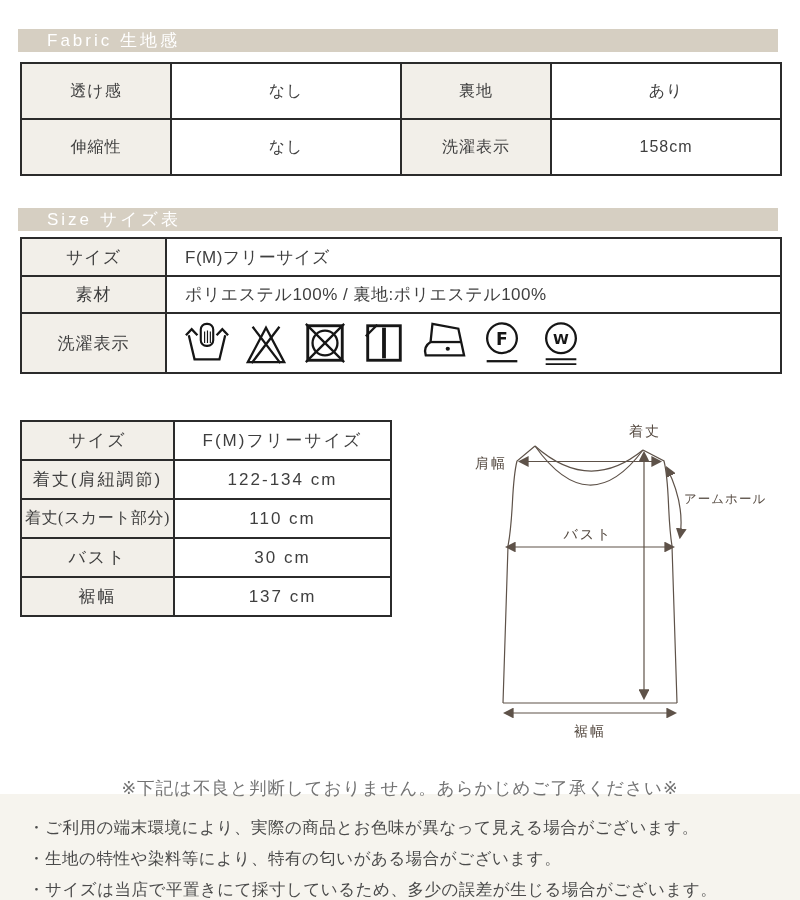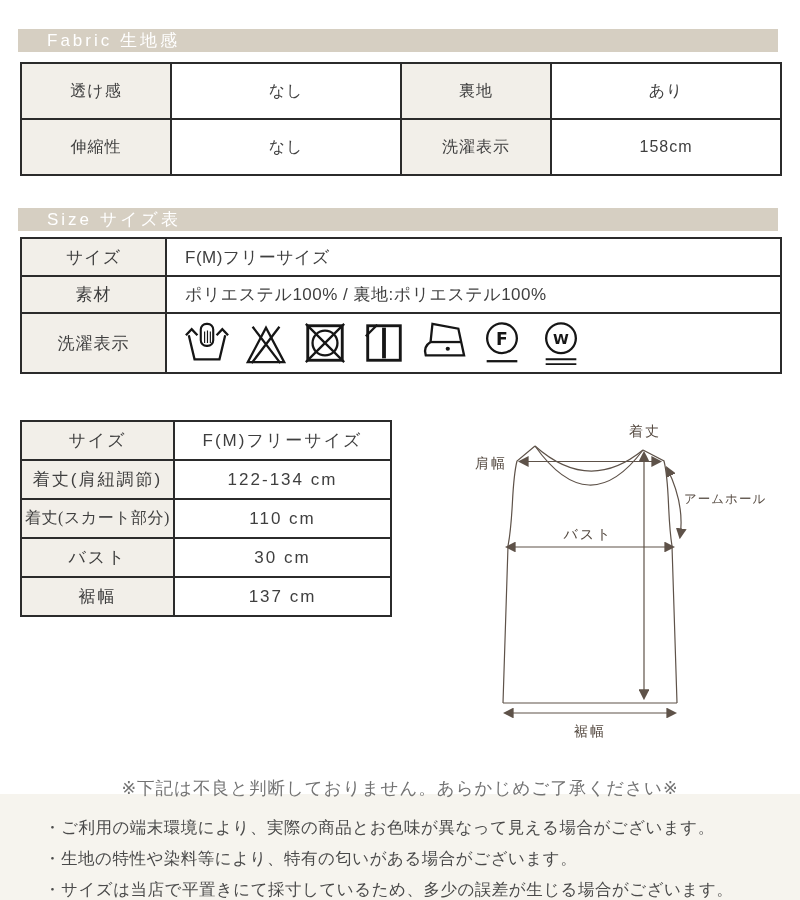--- a/index.html
+++ b/index.html
@@ -40,21 +40,21 @@
   .diagram{position:absolute;left:440px;top:400px;width:350px;height:350px;}
   .diagram svg{display:block;}
   .dg-label{font-family:"Liberation Sans","DejaVu Sans",sans-serif;font-size:14px;
         fill:#564b42;letter-spacing:2px;}
   .dg-label-sm{font-size:12.5px;letter-spacing:1px;}
 
   
   .notice{position:absolute;top:776px;left:0;width:800px;text-align:center;
         color:#737373;font-size:17.5px;letter-spacing:1px;z-index:2;}
   .footer{position:absolute;top:794px;left:0;width:800px;height:106px;background:#f6f4ee;
-        box-sizing:border-box;padding:18px 0 0 44px;z-index:1;}
+        box-sizing:border-box;padding:18px 0 0 28px;z-index:1;}
   .footer .line{font-size:16.5px;line-height:31px;color:#4a4a4a;letter-spacing:0.5px;}
 
   
   .sym{stroke:#161616;fill:none;stroke-width:2.4;}
   .sym-thick{stroke:#161616;fill:none;stroke-width:3;}
   .sym-letter{font-family:"DejaVu Sans","Liberation Sans",sans-serif;font-weight:bold;
         fill:#161616;text-anchor:middle;}
 </style>
 </head>
 <body>

